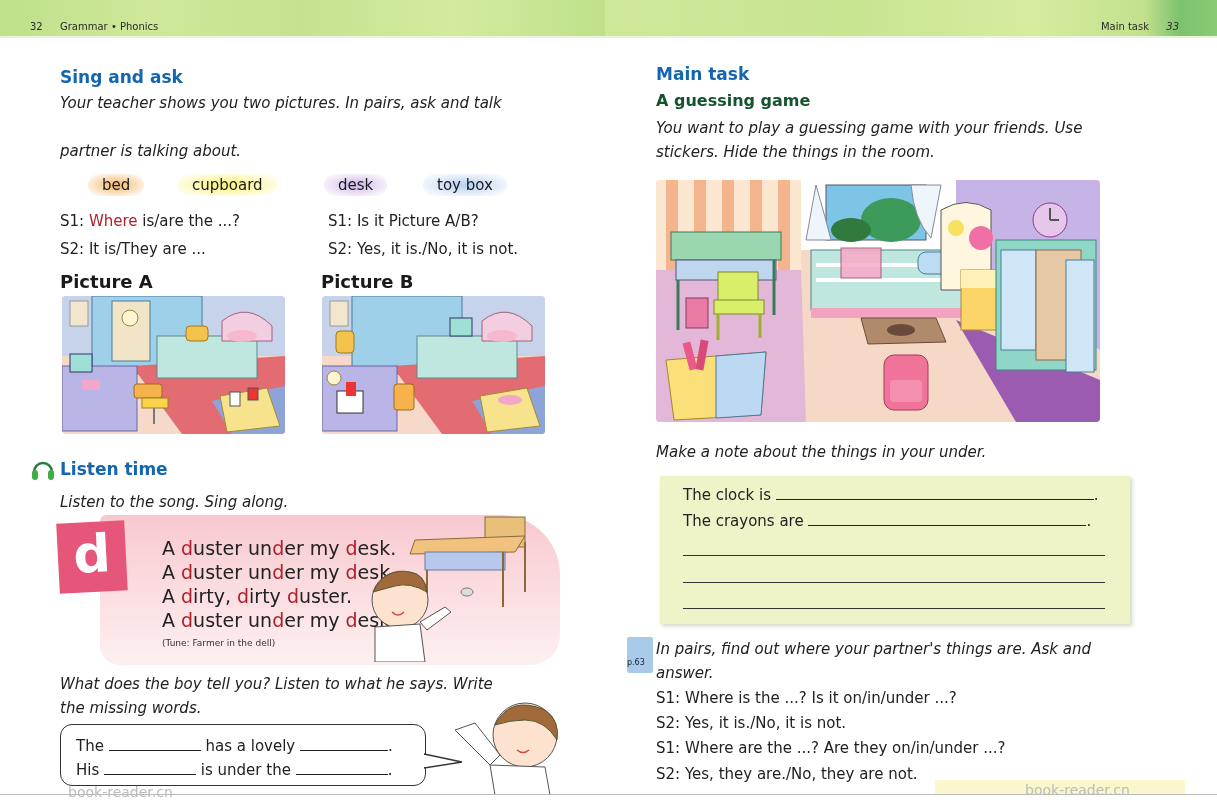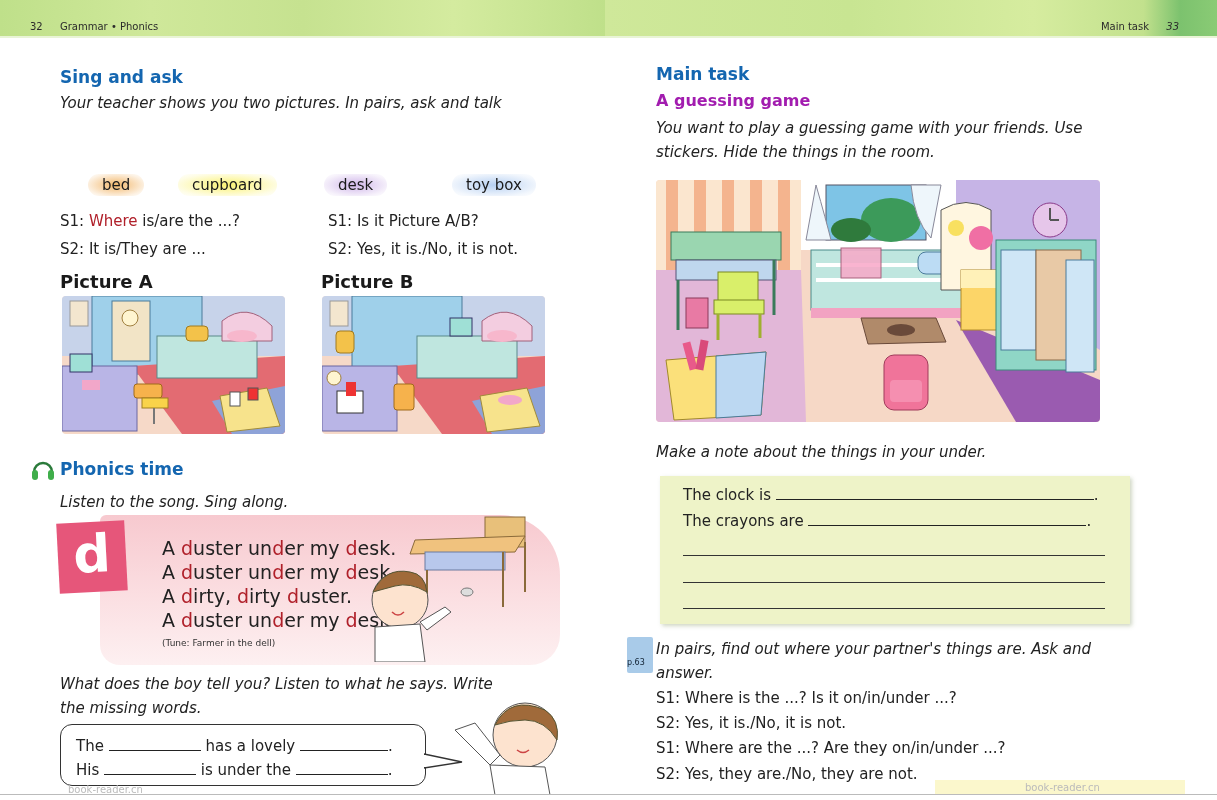--- a/index.html
+++ b/index.html
@@ -17,21 +17,21 @@
   }
   .page-right .header-band { background: linear-gradient(90deg, #cfe89a 0%, #c8e592 40%, #d6ec9f 70%, #c2e18d 88%, #7cc26e 94%, #8acb75 100%); }
 
   .header-text { position: absolute; top: 21px; font-size: 10px; color: #2b2b2b; }
   .page-left .header-num { left: 30px; }
   .page-left .header-label { left: 60px; }
   .page-right .header-label { right: 68px; }
   .page-right .header-num { right: 38px; font-style: italic; }
 
   .h-blue { color: #1466b0; font-weight: bold; font-size: 17px; position: absolute; }
-  .h-red { color: #a21caf; font-weight: bold; font-size: 16px; position: absolute; }
+  .h-red { color: #14532d; font-weight: bold; font-size: 16px; position: absolute; }
   .instr { font-style: italic; font-size: 15px; line-height: 24px; position: absolute; color: #222; }
   .line { font-size: 15px; position: absolute; color: #222; white-space: nowrap; }
   .red { color: #b0202a; }
 
   .vocab { position: absolute; font-size: 15px; padding: 2px 14px; border-radius: 14px; }
   .v-bed { background: radial-gradient(ellipse at center, rgba(240,170,80,0.85) 0%, rgba(240,170,80,0.15) 75%, rgba(255,255,255,0) 100%); }
   .v-cupboard { background: radial-gradient(ellipse at center, rgba(250,240,90,0.85) 0%, rgba(250,240,90,0.15) 75%, rgba(255,255,255,0) 100%); }
   .v-desk { background: radial-gradient(ellipse at center, rgba(200,170,230,0.85) 0%, rgba(200,170,230,0.15) 75%, rgba(255,255,255,0) 100%); }
   .v-toybox { background: radial-gradient(ellipse at center, rgba(170,200,240,0.85) 0%, rgba(170,200,240,0.15) 75%, rgba(255,255,255,0) 100%); }
 
@@ -64,41 +64,42 @@
     background: #eef3c8; box-shadow: 2px 2px 4px rgba(120,140,90,0.35);
   }
   .note-line { position: absolute; border-bottom: 1px solid #333; }
 
   .pg-ref {
     position: absolute; left: 627px; top: 637px; width: 26px; height: 36px;
     background: #a9cbe9; border-radius: 2px;
   }
   .pg-ref-label { position: absolute; left: 627px; top: 658px; font-size: 8px; color: #123; }
 
-  .watermark { position: absolute; font-size: 10px; color: #bbb; }
+  .watermark { position: absolute; font-size: 14px; color: #bbb; }
   .footer-strip { position: absolute; left: 935px; top: 780px; width: 250px; height: 14px; background: #fbf7cc; }
   .bottom-rule { position: absolute; top: 794px; height: 1px; background: #bbb; }
 
   .headphones-icon { position: absolute; left: 30px; top: 456px; width: 26px; height: 26px; }
 </style>
 </head>
 <body>
 
 <div class="page page-left">
   <div class="header-band"></div>
   <span class="header-text header-num">32</span>
   <span class="header-text header-label">Grammar • Phonics</span>
 
   <div class="h-blue" style="left:60px; top:67px;">Sing and ask</div>
   <div class="instr" style="left:60px; top:91px;">Your teacher shows you two pictures. In pairs, ask and talk</div>
+  <div class="instr" style="left:60px; top:139px;">partner is talking about.</div>
 
   <span class="vocab v-bed" style="left:88px; top:174px;">bed</span>
   <span class="vocab v-cupboard" style="left:178px; top:174px;">cupboard</span>
   <span class="vocab v-desk" style="left:324px; top:174px;">desk</span>
-  <span class="vocab v-toybox" style="left:452px; top:174px;">toy box</span>
+  <span class="vocab v-toybox" style="left:423px; top:174px;">toy box</span>
 
   <div class="line" style="left:60px; top:212px;">
     <span>S1:</span>
     <span class="red">Where</span>
     <span>is/are the ...?</span>
   </div>
   <div class="line" style="left:60px; top:240px;">
     <span>S2:</span>
     <span>It is/They are ...</span>
   </div>
@@ -161,21 +162,21 @@
       <polygon points="158,100 205,92 218,130 165,136" fill="#f7e38c" stroke="#a08b3a"></polygon>
       <ellipse cx="188" cy="104" rx="12" ry="5" fill="#f2a7c9"></ellipse>
     </svg>
   </div>
 
   <svg class="headphones-icon" viewBox="0 0 26 26">
     <path d="M4 16 A9 9 0 0 1 22 16" fill="none" stroke="#2a7a3a" stroke-width="2.5"></path>
     <rect x="2" y="14" width="6" height="10" rx="3" fill="#3fae4a"></rect>
     <rect x="18" y="14" width="6" height="10" rx="3" fill="#3fae4a"></rect>
   </svg>
-  <div class="h-blue" style="left:60px; top:459px;">Phonics time</div>
+  <div class="h-blue" style="left:60px; top:459px;">Listen time</div>
   <div class="instr" style="left:60px; top:490px;">Listen to the song. Sing along.</div>
 
   <div class="song-box"></div>
   <div class="d-tile">d</div>
 
   <div class="song-line" style="top:537px;">A <span class="red">d</span>uster un<span class="red">d</span>er my <span class="red">d</span>esk.</div>
   <div class="song-line" style="top:561px;">A <span class="red">d</span>uster un<span class="red">d</span>er my <span class="red">d</span>esk.</div>
   <div class="song-line" style="top:585px;">A <span class="red">d</span>irty, <span class="red">d</span>irty <span class="red">d</span>uster.</div>
   <div class="song-line" style="top:609px;">A <span class="red">d</span>uster un<span class="red">d</span>er my <span class="red">d</span>esk.</div>
   <div class="tune">(Tune: Farmer in the dell)</div>

